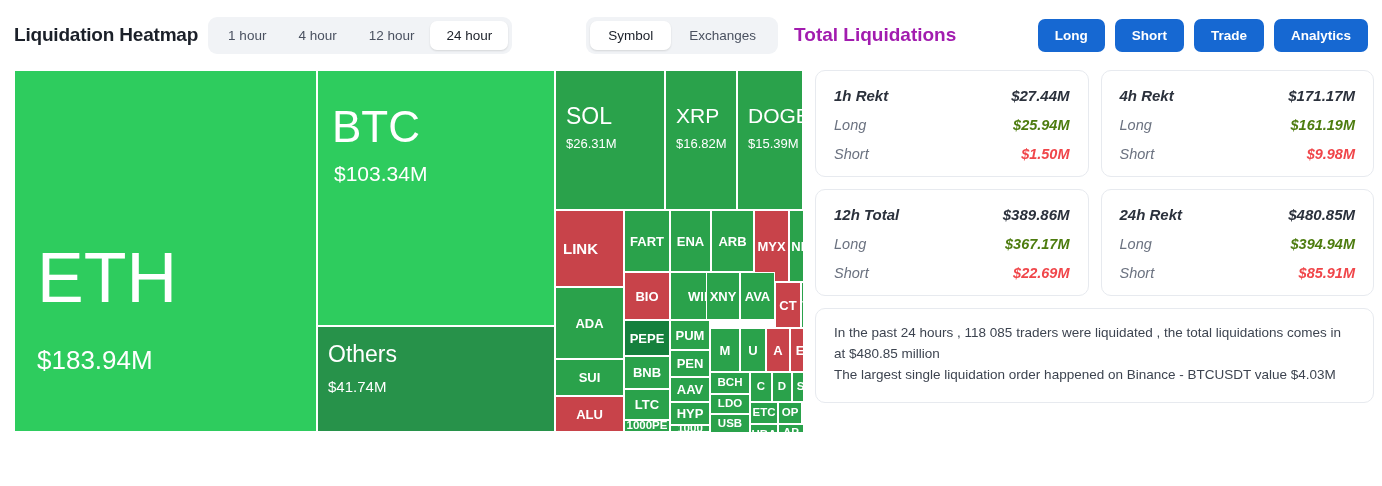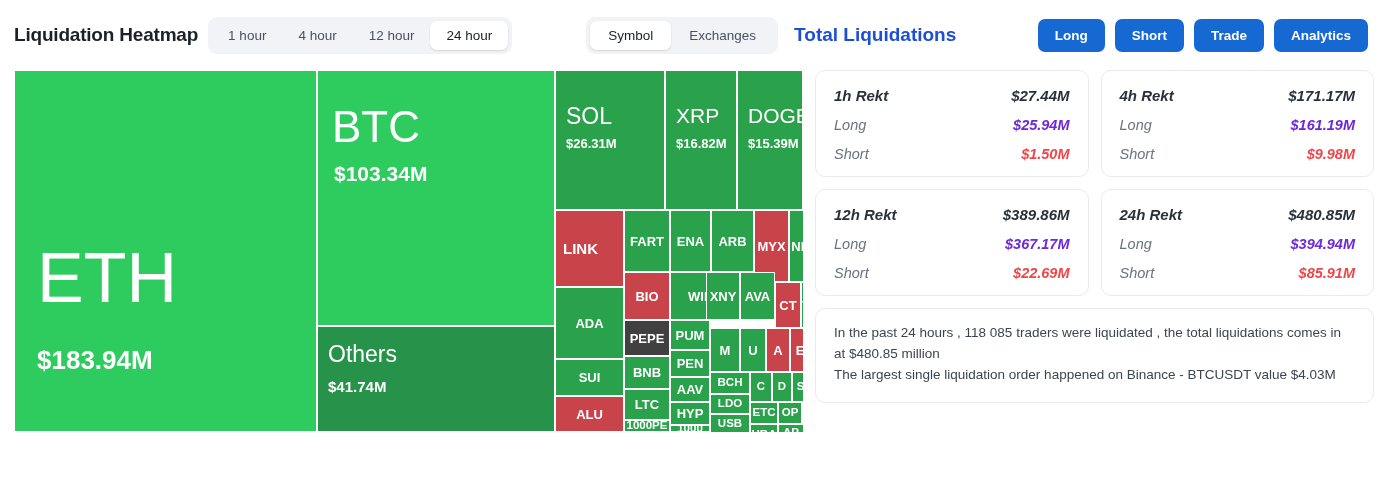--- a/index.html
+++ b/index.html
@@ -17,21 +17,21 @@
   .title { font-size:19px; font-weight:bold; color:#1b2029; letter-spacing:-0.2px; white-space:nowrap; }
   .seg { display:flex; background:#f1f3f6; border-radius:9px; padding:4px; margin-left:10px; }
   .seg-item {
     font-size:13.5px; color:#4a5160; padding:7px 16px; border-radius:7px;
     cursor:pointer; white-space:nowrap; background:transparent; border:none;
     font-family:"Liberation Sans", sans-serif;
   }
   .seg-item.active { background:#ffffff; color:#1b2029; box-shadow:0 1px 2px rgba(0,0,0,.12); }
   .seg-wide .seg-item { padding:7px 18px; }
   .spacer-a { width:64px; }
-  .total-title { font-size:19px; font-weight:bold; color:#1d4ed8; margin-left:16px; white-space:nowrap; }
+  .total-title { font-size:19px; font-weight:bold; color:#a21caf; margin-left:16px; white-space:nowrap; }
   .btn-row { margin-left:auto; display:flex; gap:10px; padding-right:4px; }
   .btn {
     background:#1668d2; color:#fff; font-size:13.5px; font-weight:bold;
     border:none; border-radius:7px; padding:9px 17px; cursor:pointer;
     font-family:"Liberation Sans", sans-serif; white-space:nowrap;
   }
 
   
   .body { display:flex; height:416px; padding:0 8px 0 14px; }
 
@@ -41,21 +41,21 @@
     background:#ffffff; flex:0 0 auto;
   }
   .tile {
     position:absolute; overflow:hidden; color:#ffffff;
     border:1px solid #ffffff; display:block;
   }
   .tile .sym {
     position:absolute; white-space:nowrap; font-weight:400; line-height:1;
   }
   .tile .val {
-    position:absolute; white-space:nowrap; font-weight:bold; line-height:1;
+    position:absolute; white-space:nowrap; font-weight:normal; line-height:1;
   }
   .tile.huge .sym { left:22px; bottom:118px; font-size:70px; }
   .tile.huge .val { left:22px; bottom:58px; font-size:26px; }
   .tile.big .sym  { left:14px; top:34px; font-size:44px; }
   .tile.big .val  { left:16px; top:92px; font-size:21px; }
   .tile.med .sym  { left:10px; top:34px; font-size:23px; }
   .tile.med .val  { left:10px; top:66px; font-size:13px; }
   .tile.sml .sym  { left:7px; top:40px; font-size:19px; }
   .tile.xs { display:flex; align-items:center; justify-content:center; }
   .tile.xs .sym { position:static; font-size:13px; font-weight:bold; }
@@ -67,21 +67,21 @@
   .cards { display:grid; grid-template-columns:1fr 1fr; gap:12px;font-style:italic; }
   .card {
     background:#fff; border:1px solid #e7eaef; border-radius:10px;
     padding:16px 18px 14px 18px;
   }
   .card-row { display:flex; justify-content:space-between; align-items:baseline; }
   .card-row + .card-row { margin-top:13px; }
   .rekt-label { font-size:15px; font-weight:bold; color:#2b313c; }
   .rekt-value { font-size:15px; font-weight:bold; color:#2b313c; }
   .ls-label { font-size:14.5px; color:#6b7280; }
-  .ls-long  { font-size:14.5px; font-weight:bold; color:#6d28d9; }
+  .ls-long  { font-size:14.5px; font-weight:bold; color:#4d7c0f; }
   .ls-short { font-size:14.5px; font-weight:bold; color:#f0464a; }
 
   .summary {
     margin-top:12px; background:#fff; border:1px solid #e7eaef;
     border-radius:10px; padding:14px 18px 16px 18px;
   }
   .summary p { margin:0; font-size:13.5px; line-height:1.55; color:#3d4450; }
 </style>
 </head>
 <body>
@@ -188,21 +188,21 @@
     <div class="tile xs" style="left:541px;top:217px;width:69px;height:72px;background:#2aa24b;">
       <span class="sym">ADA</span>
     </div>
     <div class="tile xs" style="left:541px;top:289px;width:69px;height:37px;background:#2aa24b;">
       <span class="sym">SUI</span>
     </div>
     <div class="tile xs" style="left:541px;top:326px;width:69px;height:36px;background:#c8434a;">
       <span class="sym">ALU</span>
     </div>
 
-    <div class="tile xs" style="left:610px;top:250px;width:46px;height:36px;background:#404040;">
+    <div class="tile xs" style="left:610px;top:250px;width:46px;height:36px;background:#15803d;">
       <span class="sym">PEPE</span>
     </div>
     <div class="tile xs" style="left:610px;top:286px;width:46px;height:33px;background:#2aa24b;">
       <span class="sym">BNB</span>
     </div>
     <div class="tile xs" style="left:610px;top:319px;width:46px;height:31px;background:#2aa24b;">
       <span class="sym">LTC</span>
     </div>
     <div class="tile xxs" style="left:610px;top:350px;width:46px;height:12px;background:#2aa24b;">
       <span class="sym">1000PE</span>
@@ -305,21 +305,21 @@
           <span class="ls-long">$161.19M</span>
         </div>
         <div class="card-row">
           <span class="ls-label">Short</span>
           <span class="ls-short">$9.98M</span>
         </div>
       </div>
 
       <div class="card">
         <div class="card-row">
-          <span class="rekt-label">12h Rekt</span>
+          <span class="rekt-label">12h Total</span>
           <span class="rekt-value">$389.86M</span>
         </div>
         <div class="card-row">
           <span class="ls-label">Long</span>
           <span class="ls-long">$367.17M</span>
         </div>
         <div class="card-row">
           <span class="ls-label">Short</span>
           <span class="ls-short">$22.69M</span>
         </div>

